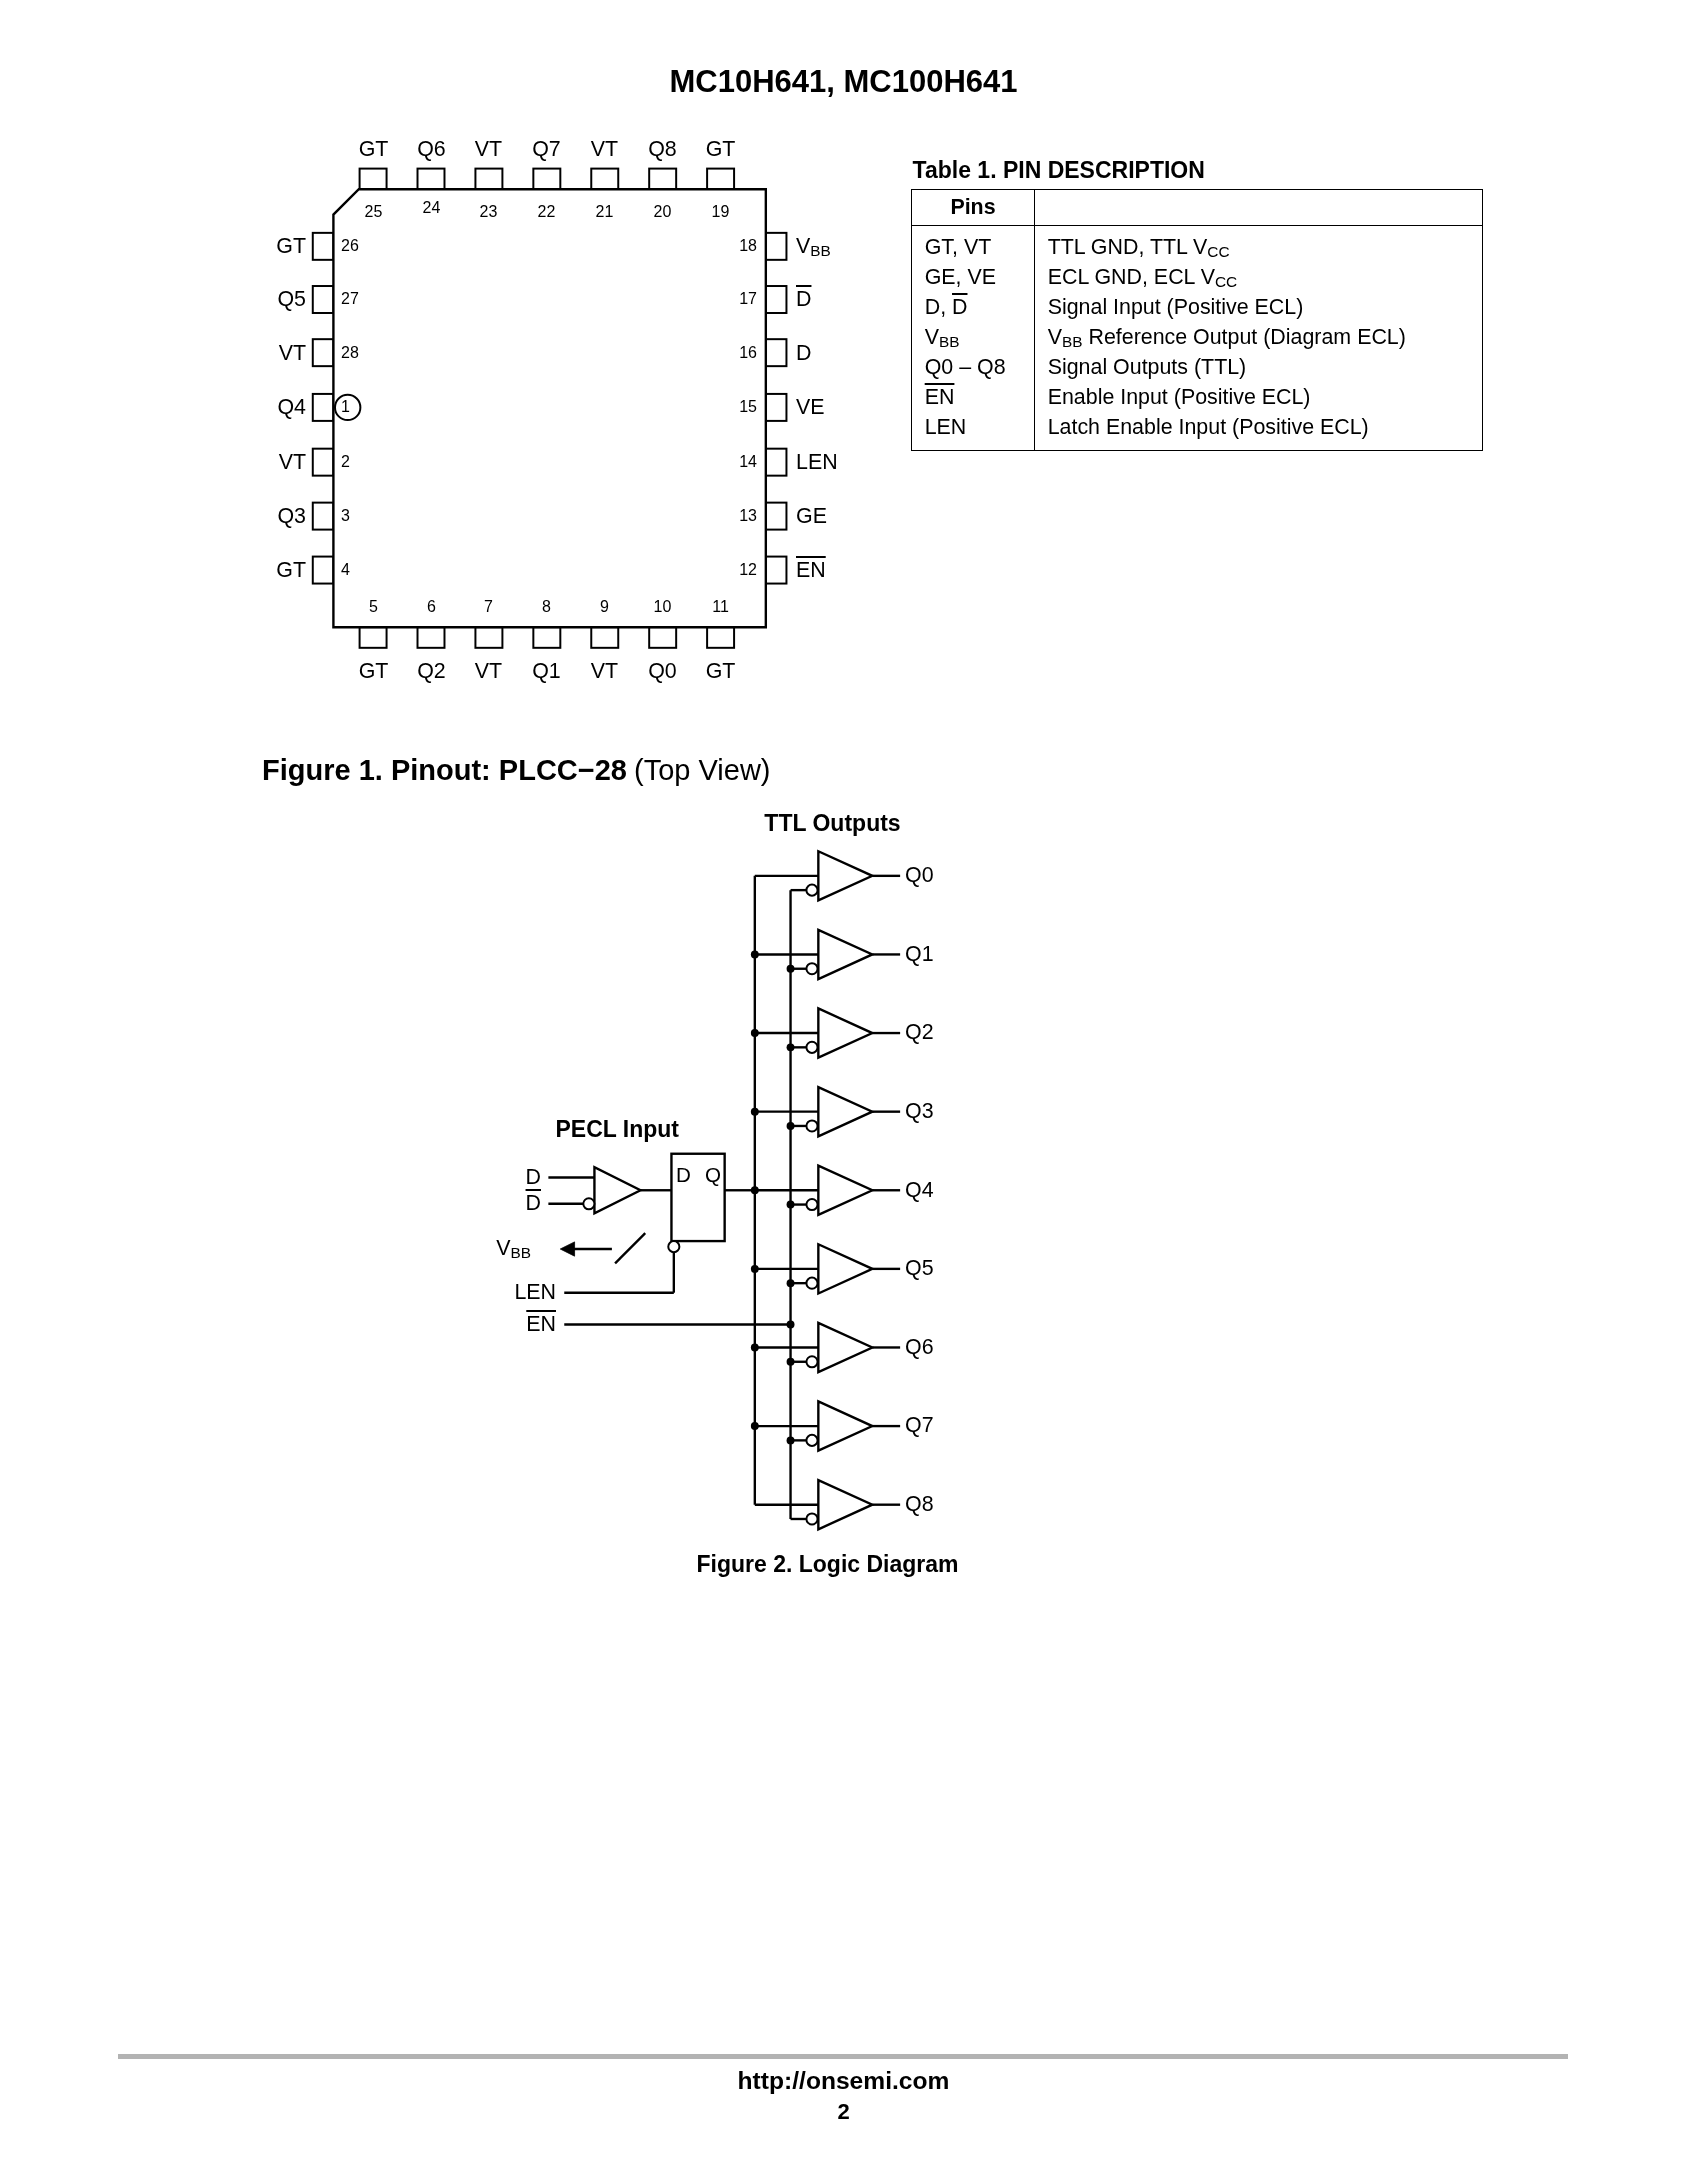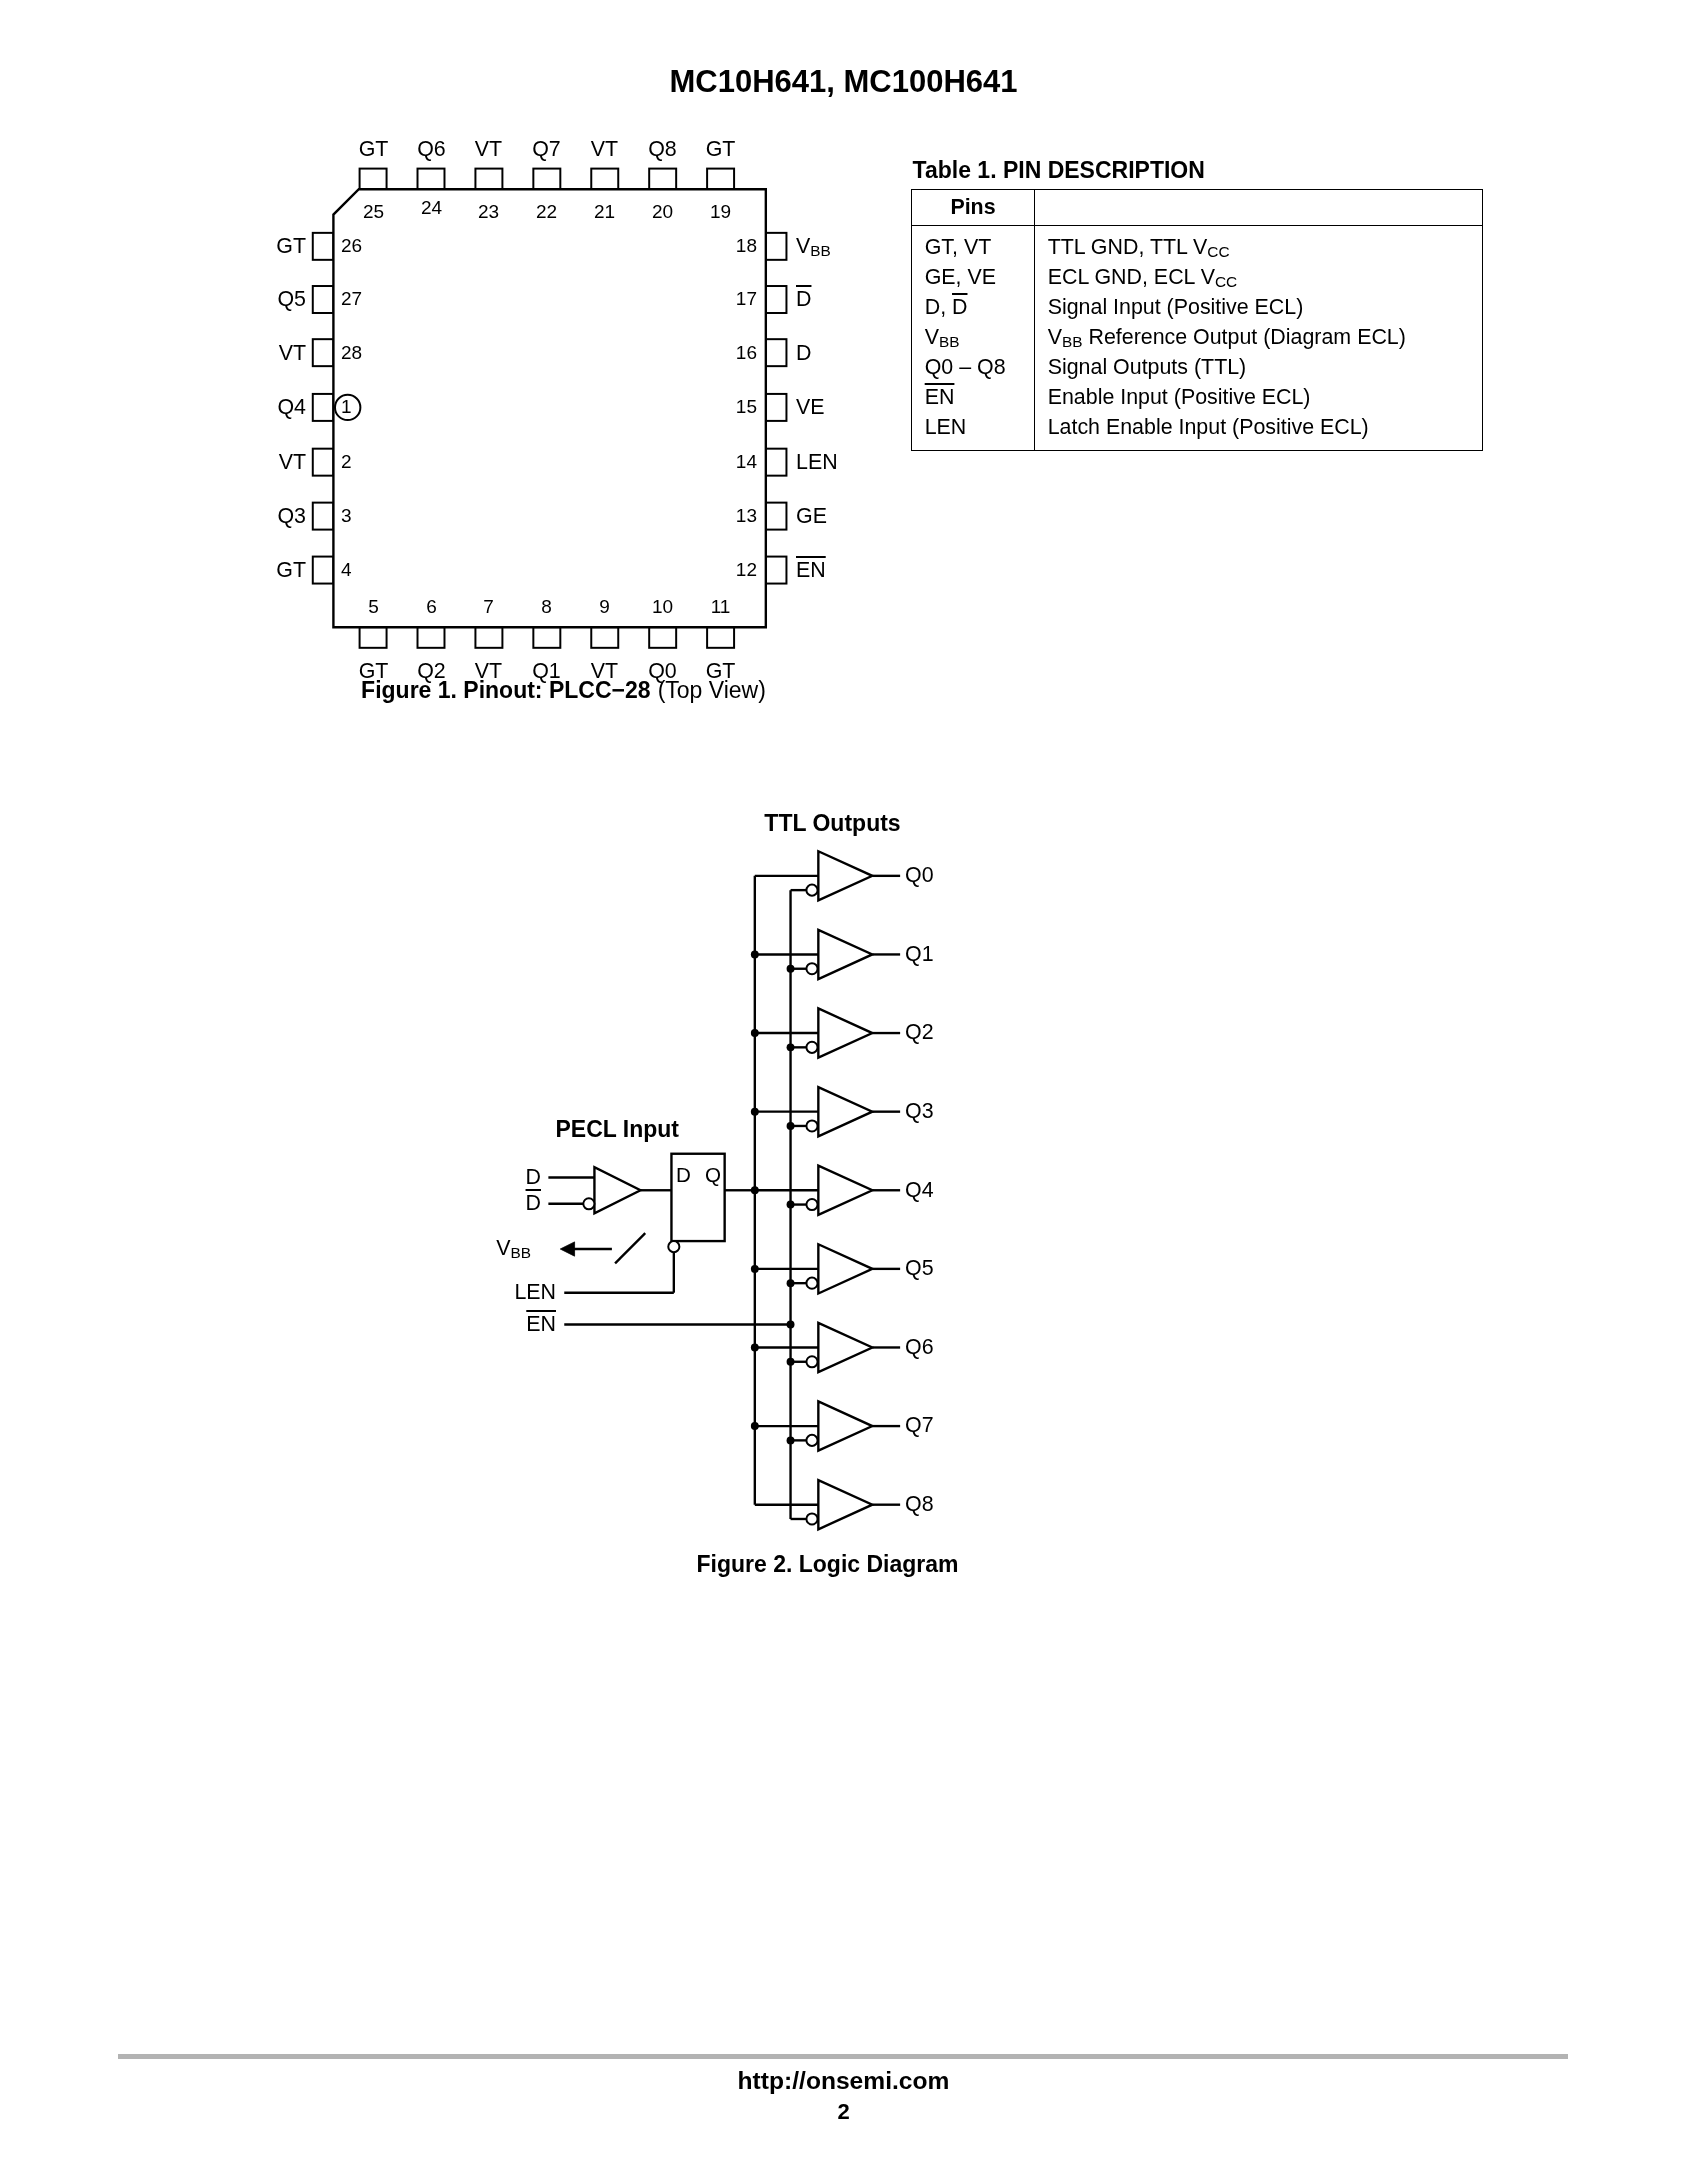--- a/index.html
+++ b/index.html
@@ -9,27 +9,27 @@
   .b{font-weight:bold}
   .sub{font-size:0.72em;vertical-align:-0.22em}
   .ovl{text-decoration:overline}
 
   #title{left:0;top:64px;width:1687px;text-align:center;font-size:31px;font-weight:bold}
 
   
   #fig1{left:262px;top:127px;width:603px;height:564px}
   #fig1 svg{position:absolute;left:0;top:0}
   .pl{font-size:21.4px;height:24px;line-height:24px}
-  .pn{font-size:19px;height:24px;line-height:24px}
+  .pn{font-size:16px;height:24px;line-height:24px}
   .tc{width:57px;text-align:center}
   .lr{left:0;width:44px;text-align:right}
   .ln{left:79px;width:48px}
   .rn{left:447px;width:48px;text-align:right}
   .rl{left:534px;width:103px}
-  #fig1-caption{left:262px;top:677px;width:603px;text-align:center;font-size:23px}
+  #fig1-caption{left:262px;top:754px;width:603px;font-size:29px}
   #fig1-caption .norm{font-weight:normal;margin-left:7.1px}
 
   
   #table1{left:911px;top:157px;width:573px;font-size:21.4px}
   .t1-title{position:absolute;left:1.6px;top:0;font-size:23px}
   .t1-box{position:absolute;left:0;top:32px;width:570px;border:1.6px solid #000}
   .t1-hrow{display:grid;grid-template-columns:123px 1fr;border-bottom:1.6px solid #000}
   .t1-hc1{border-right:1.6px solid #000;height:35px;display:flex;align-items:center;justify-content:center}
   .t1-hc2{height:35px;display:flex;align-items:center;padding-left:19px}
   .t1-body{display:grid;grid-template-columns:123px 1fr}

